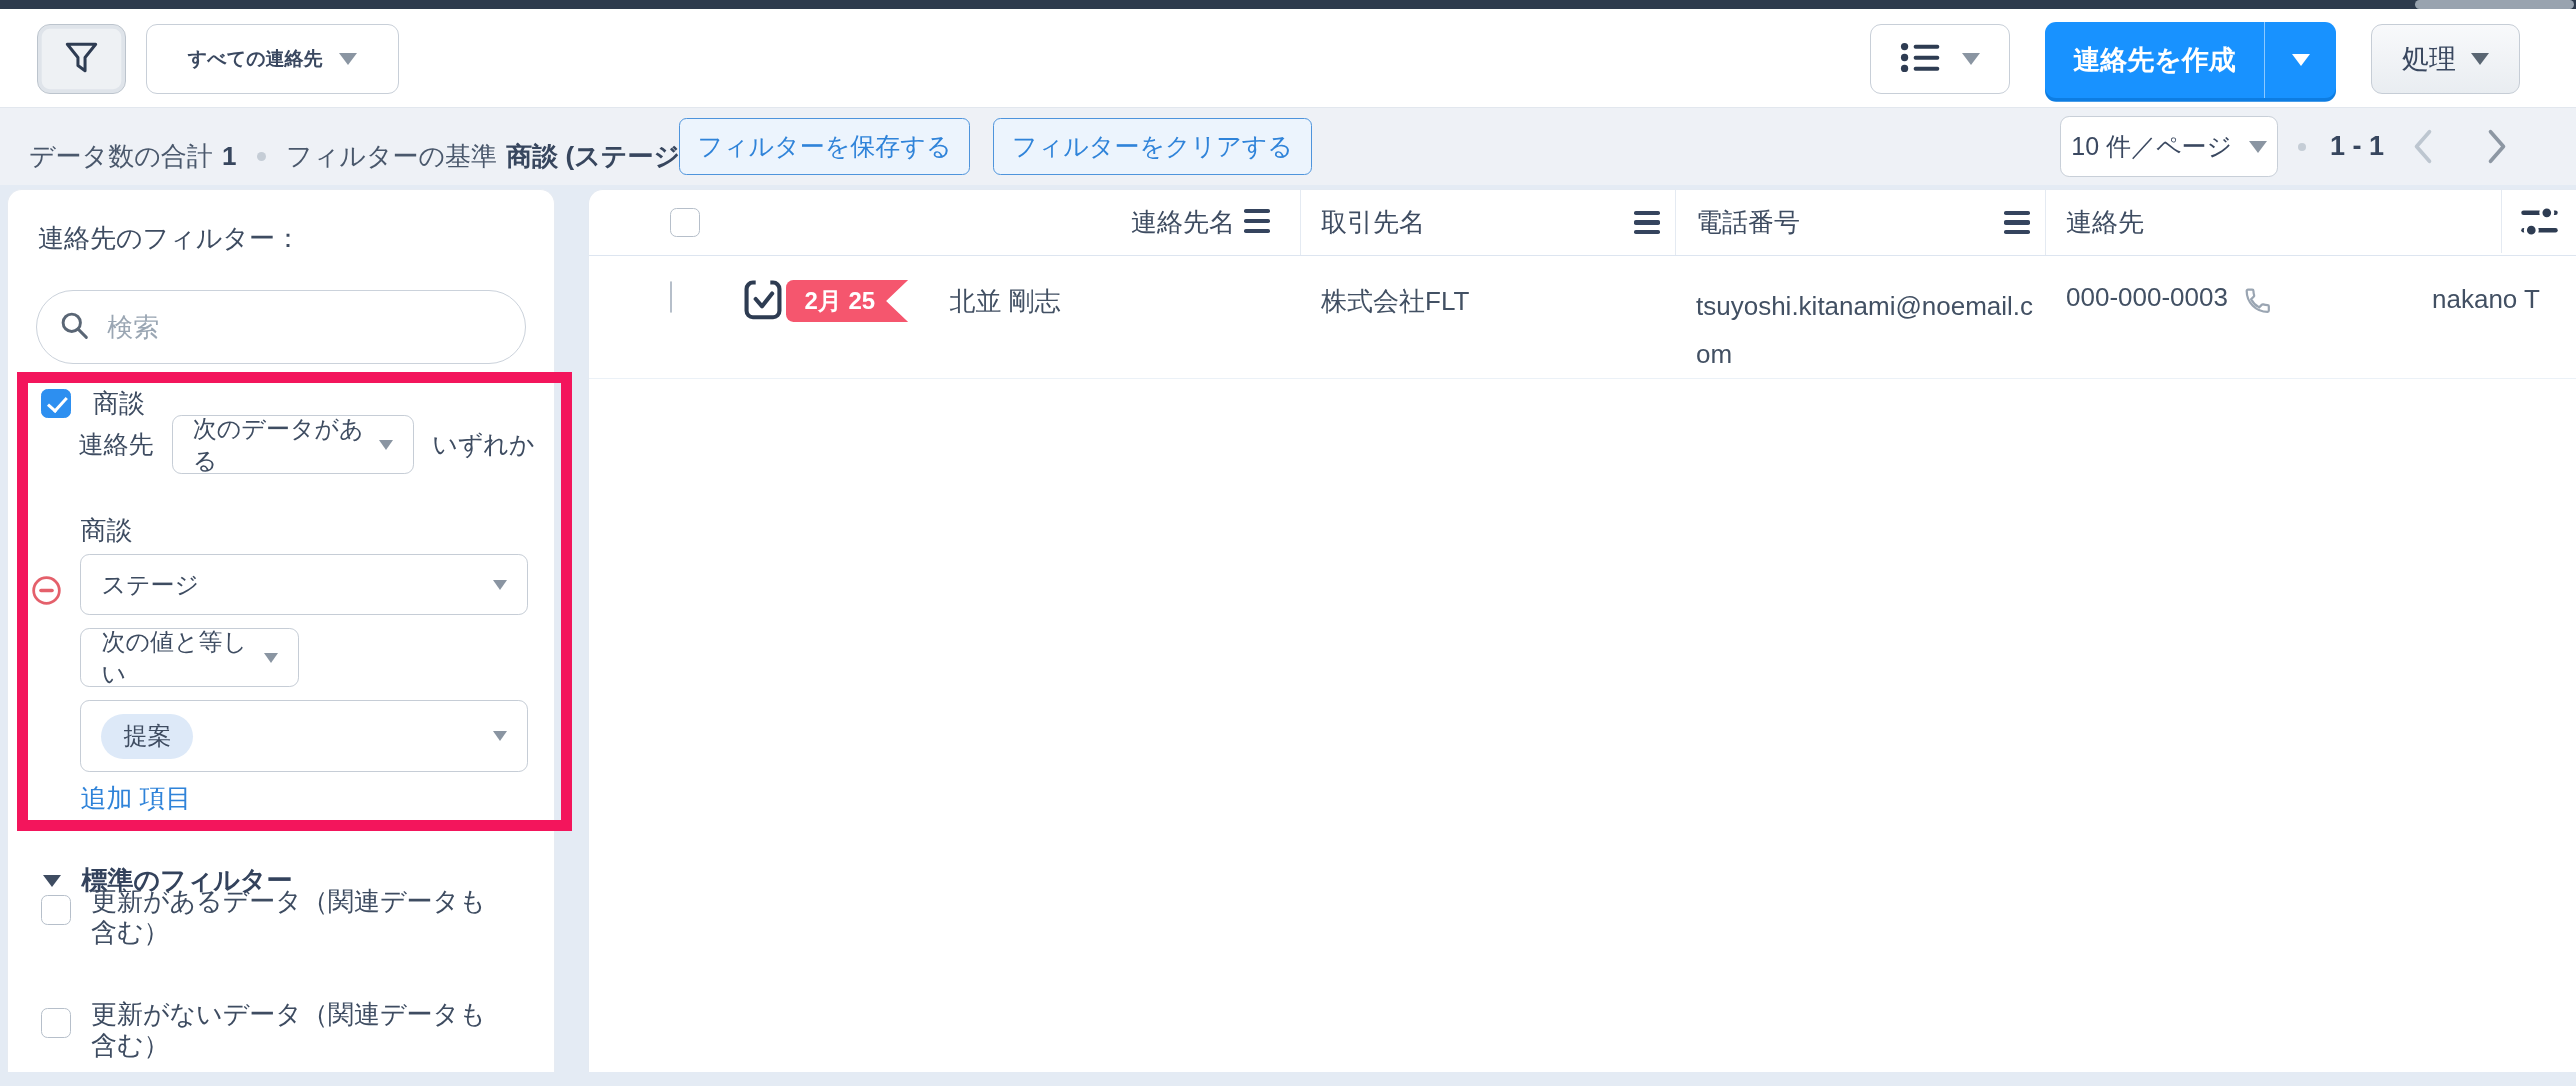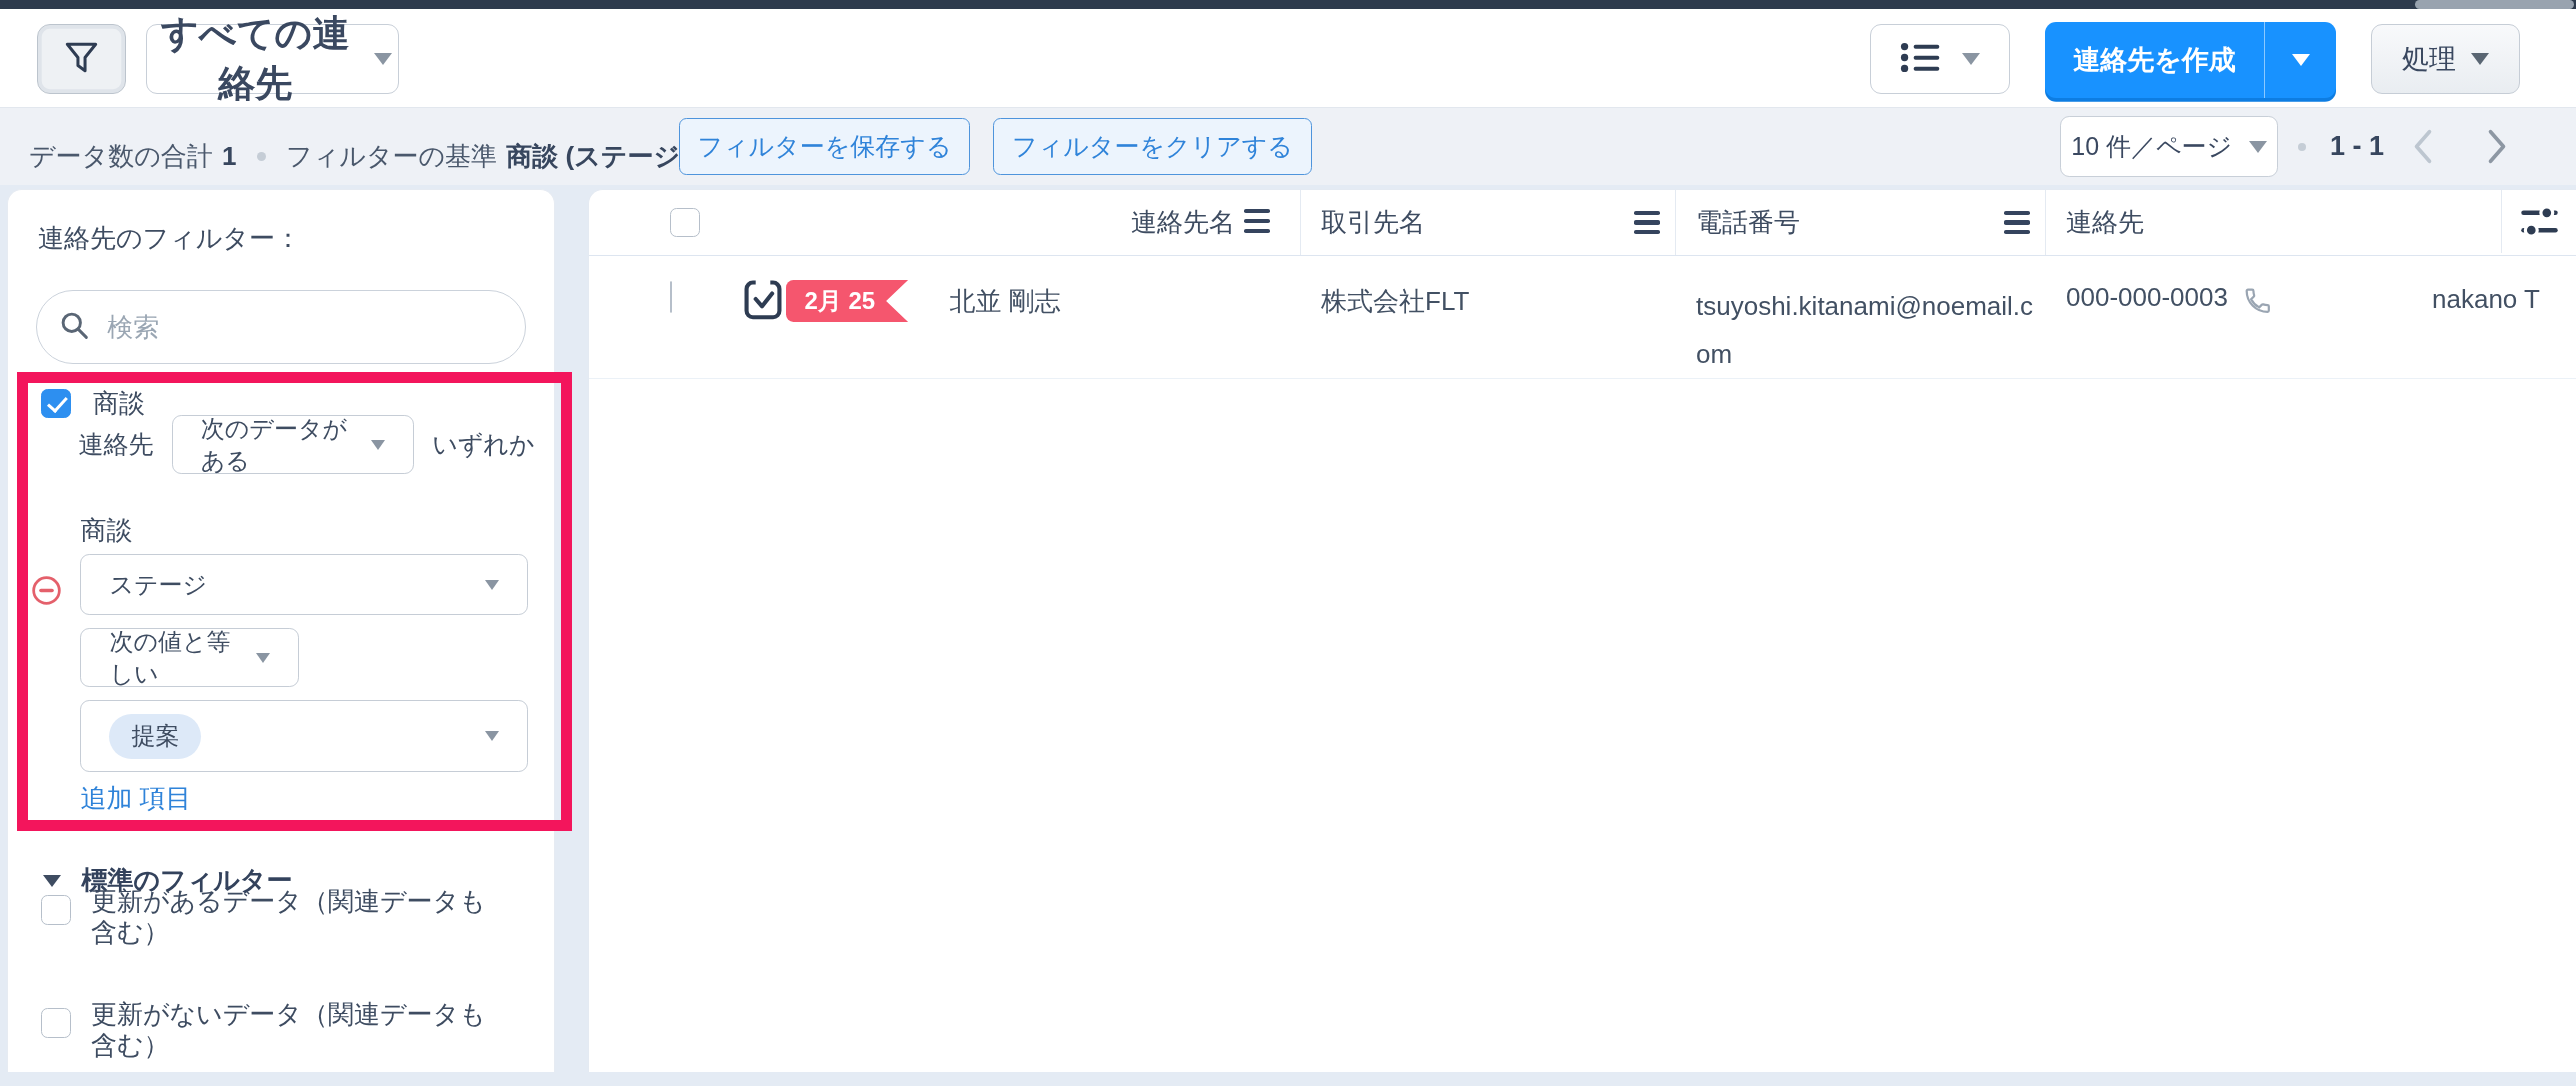--- a/index.html
+++ b/index.html
@@ -6,21 +6,21 @@
   body{width:2576px;height:1086px;font-family:"Liberation Sans","DejaVu Sans",sans-serif;}
   .screen{position:relative;width:2576px;height:1086px;background:#e4ebf4;overflow:hidden;color:#3e4c61;}
 
   
   .topbar{position:absolute;left:0;top:0;width:2576px;height:9.2px;background:#2e3b4d;}
   .topbar-thumb{position:absolute;right:1.8px;top:0;width:159px;height:9.2px;background:#99a3af;border-radius:4.6px;}
 
   
   .toolbar{position:absolute;left:0;top:9.2px;width:2576px;height:98px;background:#ffffff;}
   .filter-toggle{position:absolute;left:37px;top:14.8px;width:89px;height:70px;background:#eef1f4;border:1.8px solid #bcc4cd;border-radius:13px;box-shadow:inset 0 0 0 3.7px #dfe4ea;display:flex;align-items:center;justify-content:center;cursor:pointer;}
-  .view-selector{position:absolute;left:146px;top:14.8px;width:253px;height:70px;background:#fff;border:1.8px solid #c8cfd8;border-radius:11px;display:flex;align-items:center;justify-content:center;gap:16.6px;font-size:37px;font-weight:bold;color:#3a4860;cursor:pointer;box-sizing:border-box;font-family:inherit;}
+  .view-selector{position:absolute;left:146px;top:14.8px;width:253px;height:70px;background:#fff;border:1.8px solid #c8cfd8;border-radius:11px;display:flex;align-items:center;justify-content:center;gap:16.6px;font-size:19px;font-weight:bold;color:#3a4860;cursor:pointer;box-sizing:border-box;font-family:inherit;}
   .list-style-btn{position:absolute;left:1870px;top:14.8px;width:140px;height:70px;background:#fff;border:1.8px solid #c8cfd8;border-radius:11px;display:flex;align-items:center;justify-content:center;gap:20px;cursor:pointer;box-sizing:border-box;}
   .create-split{position:absolute;left:2045px;top:13px;width:291px;height:76px;border-radius:11px;background:#1892ff;box-shadow:0 3.7px 0 #0d7de2;display:flex;overflow:hidden;}
   .create-main{flex:1;color:#fff;font-size:27px;font-weight:bold;display:flex;align-items:center;justify-content:center;background:none;border:none;cursor:pointer;font-family:inherit;}
   .create-caret{width:72px;border:none;border-left:1.8px solid rgba(255,255,255,.5);background:none;display:flex;align-items:center;justify-content:center;cursor:pointer;}
   .actions-btn{position:absolute;left:2371px;top:14.8px;width:149px;height:70px;background:linear-gradient(#f8f9fb,#e9edf1);border:1.8px solid #c6cdd6;border-radius:11px;display:flex;align-items:center;justify-content:center;gap:14.8px;font-size:27px;color:#3a4860;cursor:pointer;box-sizing:border-box;font-family:inherit;}
 
   .caret{width:0;height:0;border-left:9.2px solid transparent;border-right:9.2px solid transparent;border-top:12px solid #8a95a2;}
   .caret.white{border-top-color:#ffffff;}
   .caret.dark{border-top-color:#5a6673;}
   .caret.small{border-left-width:7.4px;border-right-width:7.4px;border-top-width:10px;}
@@ -44,21 +44,21 @@
   .sidebar{position:absolute;left:7.4px;top:189px;width:548px;height:883px;background:#fff;border:0.9px solid #e6ebf2;border-bottom:none;border-radius:14.8px 14.8px 0 0;box-sizing:border-box;overflow:hidden;}
   .sb-title{position:absolute;left:29.5px;top:31px;font-size:26px;color:#3e4c61;}
   .sb-search{position:absolute;left:28px;top:100px;width:490px;height:74px;border:1.8px solid #cbd2db;border-radius:39px;background:#fff;display:flex;align-items:center;gap:14.8px;padding:0 22px;box-sizing:border-box;}
   .sb-search input{border:none;outline:none;font-size:26px;color:#3e4c61;width:100%;background:transparent;font-family:inherit;}
   .sb-search input::placeholder{color:#9aa6b3;}
   .checkbox{width:29.5px;height:29.5px;border:1.8px solid #b6bfca;border-radius:6.5px;background:#fff;box-sizing:border-box;flex:none;cursor:pointer;position:relative;}
   .checkbox.checked{background:#2d8ff0;border-color:#2d8ff0;}
   .checkbox.checked::after{content:"";position:absolute;left:9.2px;top:2.8px;width:8.3px;height:15.7px;border-right:3.7px solid #fff;border-bottom:3.7px solid #fff;transform:rotate(42deg);}
   .deal-check-row{position:absolute;left:33px;top:196px;display:flex;align-items:center;gap:22px;font-size:26px;}
   .relation-row{position:absolute;left:70px;top:224px;height:61px;display:flex;align-items:center;gap:18.4px;font-size:25px;}
-  .dd{border:1.8px solid #c6cdd6;border-radius:9.2px;background:#fff;display:flex;align-items:center;justify-content:space-between;box-sizing:border-box;font-size:24px;color:#3e4c61;padding:0 28px;gap:13px;cursor:pointer;}
+  .dd{border:1.8px solid #c6cdd6;border-radius:9.2px;background:#fff;display:flex;align-items:center;justify-content:space-between;box-sizing:border-box;font-size:24px;color:#3e4c61;padding:0 20px;gap:13px;cursor:pointer;}
   .dd-presence{width:242px;height:59px;}
   .module-label{position:absolute;left:72px;top:323px;font-size:26px;}
   .minus-icon{position:absolute;left:22px;top:384px;cursor:pointer;}
   .dd-field{position:absolute;left:72px;top:364px;width:448px;height:61px;}
   .dd-operator{position:absolute;left:72px;top:438px;width:219px;height:59px;}
   .dd-value{position:absolute;left:72px;top:510px;width:448px;height:72px;justify-content:flex-start;}
   .dd-value .caret{margin-left:auto;}
   .chip{background:#dde9f8;border-radius:24px;padding:6.5px 22px;font-size:24px;color:#3e4c61;}
   .add-item{position:absolute;left:72px;top:591px;font-size:26px;color:#2f83d9;cursor:pointer;}
   .std-header{position:absolute;left:35px;top:673px;display:flex;align-items:center;gap:20px;font-size:26px;font-weight:bold;color:#33425c;cursor:pointer;}

